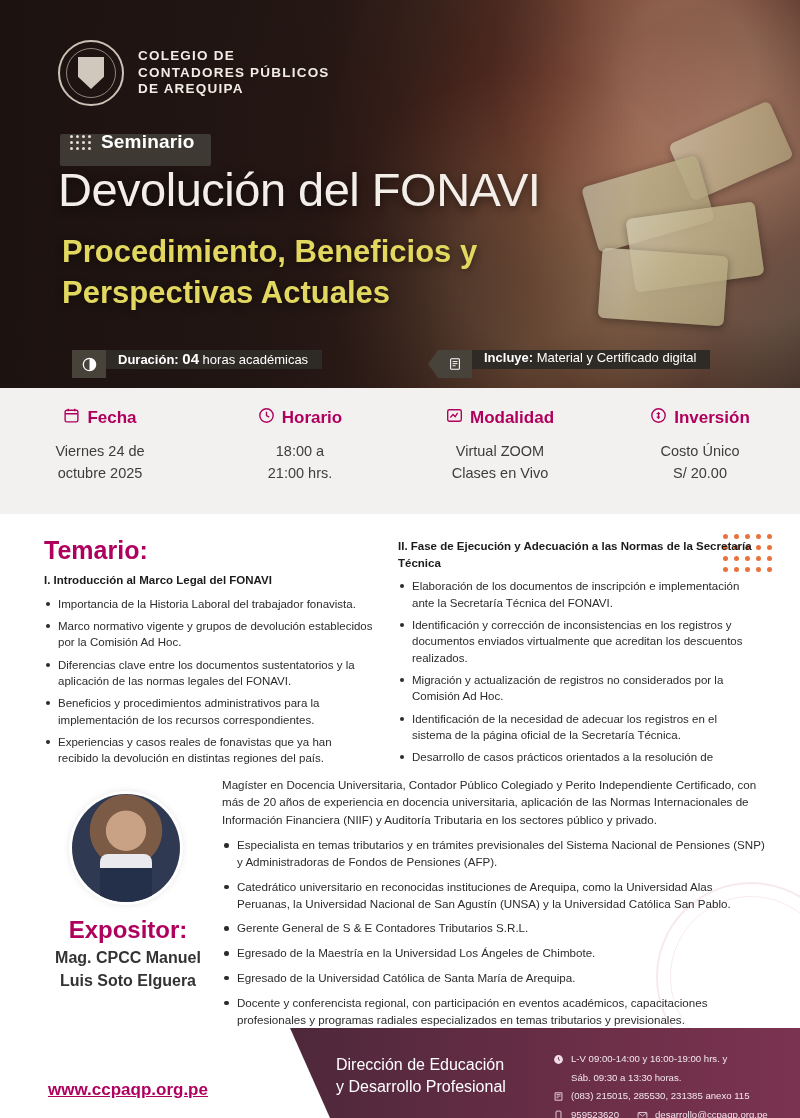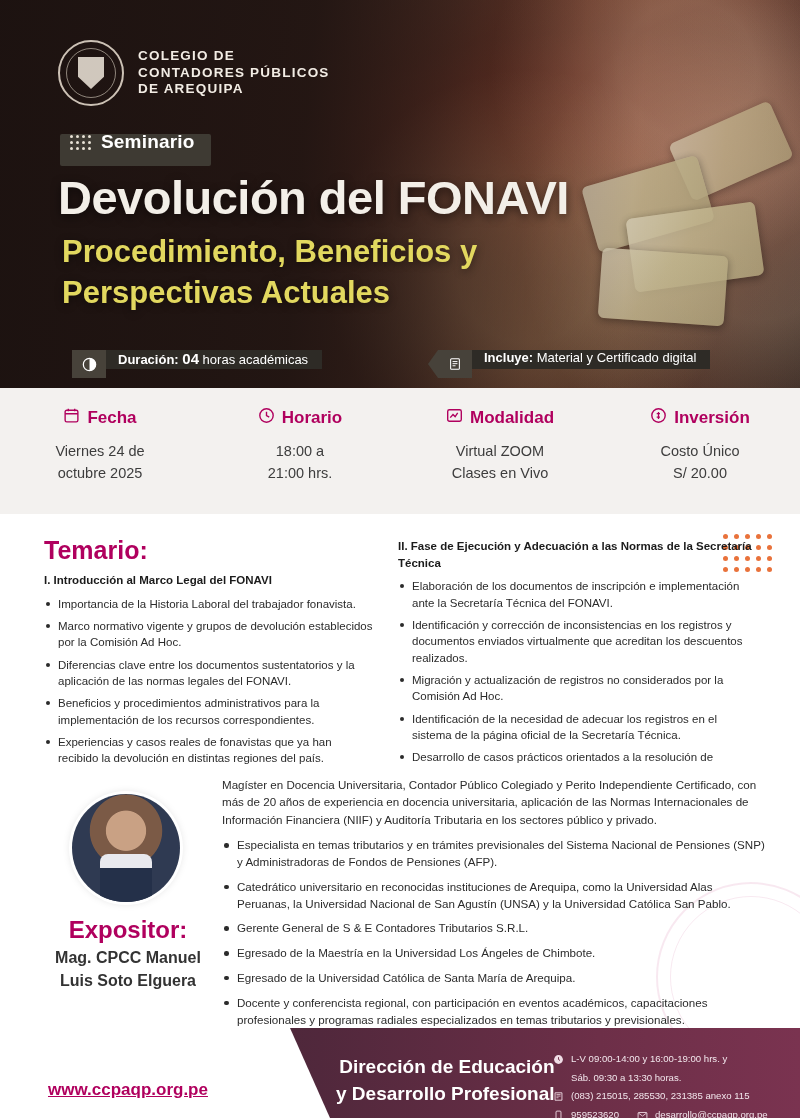--- a/index.html
+++ b/index.html
@@ -61,22 +61,22 @@
   .tag {
     position: absolute; left: 60px; top: 134px; height: 32px;
     display: flex; align-items: center; gap: 10px;
     background: #3e3a33; padding: 0 16px 16px 10px; border-radius: 2px;
   }
   .dots { display: grid; grid-template-columns: repeat(4, 3px); grid-template-rows: repeat(3, 3px); gap: 3px; }
   .dots i { display: block; width: 3px; height: 3px; background: #e8e2d6; border-radius: 50%; }
   .tag-label { color: #ffffff; font-size: 19px; font-weight: 700; letter-spacing: .01em; }
 
   .title-main {
-    position: absolute; left: 58px; top: 170px; width: 620px;
-    color: #f3efe8; font-size: 47px; font-weight: 700; letter-spacing: -.5px;
+    position: absolute; left: 58px; top: 162px; width: 620px;
+    color: #f3efe8; font-size: 47px; font-weight: 400; letter-spacing: -.5px;
     text-shadow: 0 3px 10px rgba(0,0,0,.5);
   }
   .title-sub {
     position: absolute; left: 62px; top: 232px; width: 600px;
     color: #e2d85f; font-size: 31px; font-weight: 800; line-height: 1.32;
     text-shadow: 0 2px 8px rgba(0,0,0,.45);
   }
 
   
   .ribbon {
@@ -154,21 +154,21 @@
   .watermark::before { content:""; position:absolute; inset: 12px; border-radius:50%; border:1px solid rgba(176,0,94,.18); }
 
   
   .footer { position: absolute; top: 1028px; left: 0; width: 800px; height: 90px;
     background: linear-gradient(90deg, #3a2531 0%, #51283c 40%, #6d2f48 75%, #7a3350 100%); }
   .footer-pane {
     position: absolute; left: 0; top: 0; width: 330px; height: 90px; background: #ffffff;
     clip-path: polygon(0 0, 290px 0, 330px 90px, 0 90px);
   }
   .footer-url { position: absolute; left: 48px; top: 52px; color: #b0005e; font-size: 17px; font-weight: 800; }
-  .footer-dept { position: absolute; left: 336px; top: 26px; color: #ffffff; font-size: 19px; font-weight: 700; line-height: 1.4; text-align: right; }
+  .footer-dept { position: absolute; left: 336px; top: 26px; color: #ffffff; font-size: 16px; font-weight: 400; line-height: 1.4; }
   .footer-contact { position: absolute; left: 552px; top: 22px; color: #f2e6ec; font-size: 9.6px; line-height: 1.95; }
   .footer-contact .row { display: flex; align-items: center; gap: 7px; }
   .ic { display:inline-flex; width: 12px; height: 12px; align-items:center; justify-content:center; color:#f0dde6; }
 </style>
 </head>
 <body>
 
 <div class="poster">
 
   <div class="hero">

